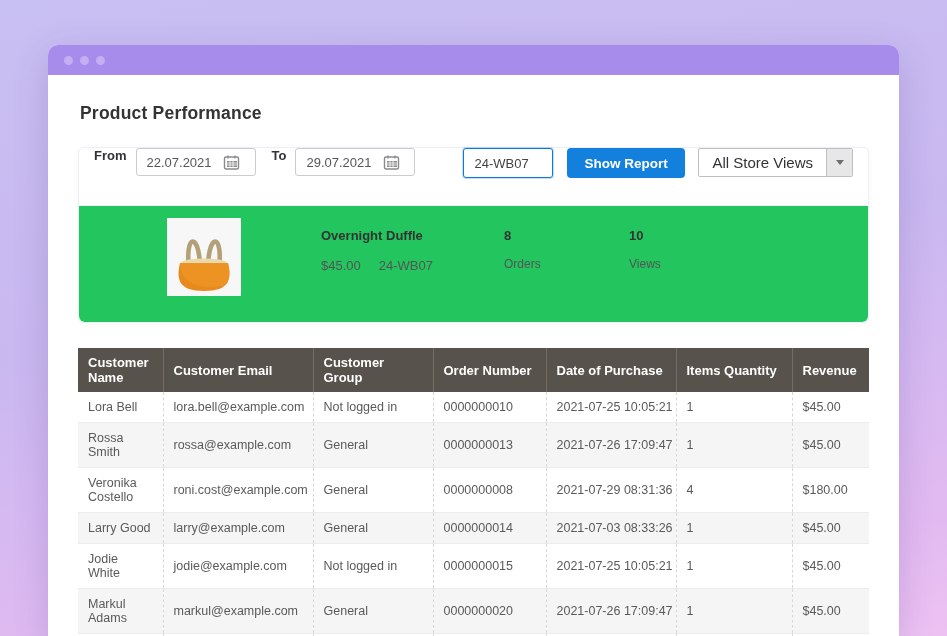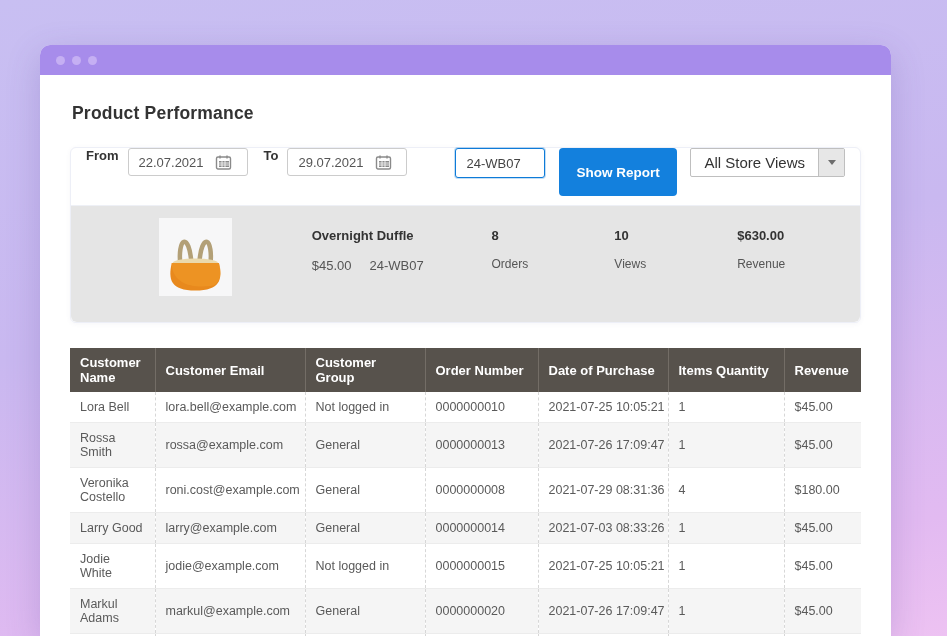--- a/index.html
+++ b/index.html
@@ -8,21 +8,21 @@
 
   .stage {
     position: relative;
     width: 947px; height: 636px;
     overflow: hidden;
     background: linear-gradient(170deg, #c8bff2 0%, #c9b8f0 45%, #e2baf1 85%, #edc2f2 100%);
   }
 
   .window {
     position: absolute;
-    left: 40px; top: 45px;
+    left: 48px; top: 45px;
     width: 851px; height: 591px;
     background: #ffffff;
     border-radius: 10px 10px 0 0;
     box-shadow: 0 10px 34px rgba(84, 60, 150, 0.22);
   }
 
   .titlebar {
     height: 30px;
     background: #a78ceb;
     border-radius: 10px 10px 0 0;
@@ -78,21 +78,21 @@
     display: flex; align-items: center;
   }
   .sku-box input {
     border: none; outline: none; width: 100%;
     padding: 0 10px; font-size: 13px; color: #444;
     font-family: inherit; background: transparent;
   }
 
   .show-report {
     margin-left: 14px;
-    height: 48px; padding: 0 17px;
+    height: 30px; padding: 0 17px;
     background: #1380dd; border: none; border-radius: 4px;
     color: #ffffff; font-weight: bold; font-size: 13.5px;
     font-family: inherit; cursor: pointer;
   }
 
   .store-select {
     margin-left: auto;
     height: 29px;
     display: flex; align-items: stretch;
     border: 1px solid #bfbfbf; border-radius: 2px;
@@ -109,21 +109,21 @@
   }
   .ss-arrow .tri {
     width: 0; height: 0;
     border-left: 4px solid transparent; border-right: 4px solid transparent;
     border-top: 5px solid #6d6d6d;
   }
 
   .product-row {
     display: flex; align-items: flex-start;
     padding: 12px 0 26px 0;
-    background: #e5e5e5;
+    background: #22c55e;
     border-radius: 0 0 6px 6px;
   }
   .p-img {
     margin-left: 88px;
     width: 74px; height: 78px;
     background: #f7f7f8;
     display: block;
   }
   .p-main { margin-left: 80px; width: 183px; padding-top: 10px; }
   .p-name { font-size: 13px; font-weight: bold; color: #333; }
@@ -252,24 +252,20 @@
             </div>
           </div>
 
           <div class="p-stat">
             <div class="v">8</div>
             <div class="l">Orders</div>
           </div>
           <div class="p-stat">
             <div class="v">10</div>
             <div class="l">Views</div>
-          </div>
-          <div class="p-stat">
-            <div class="v">$630.00</div>
-            <div class="l">Revenue</div>
           </div>
         </div>
       </div>
 
       <table class="report">
         <colgroup>
           <col class="c1">
             <col class="c2">
             <col class="c3">
             <col class="c4">

